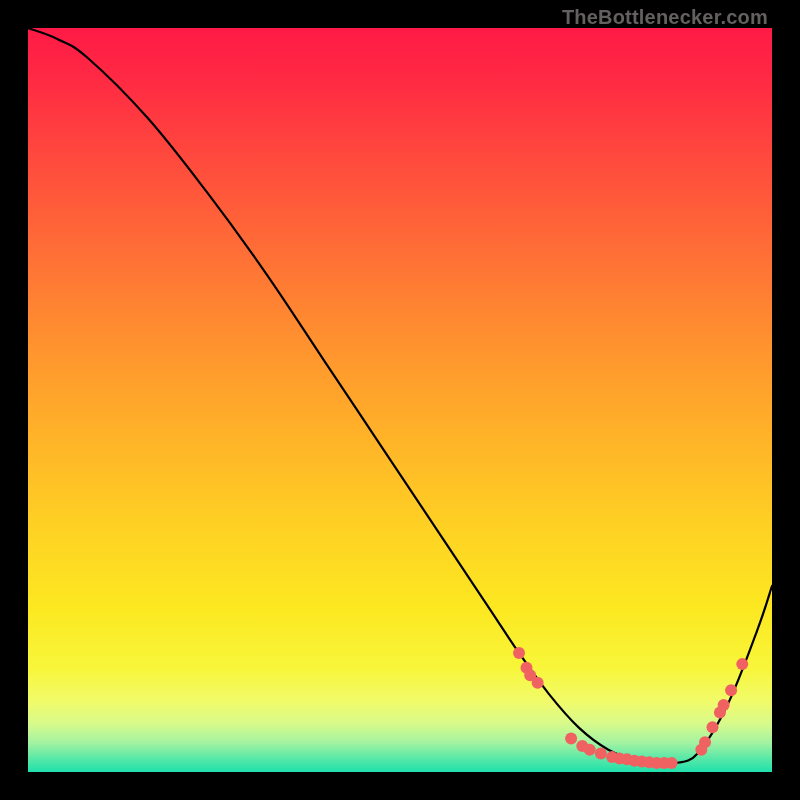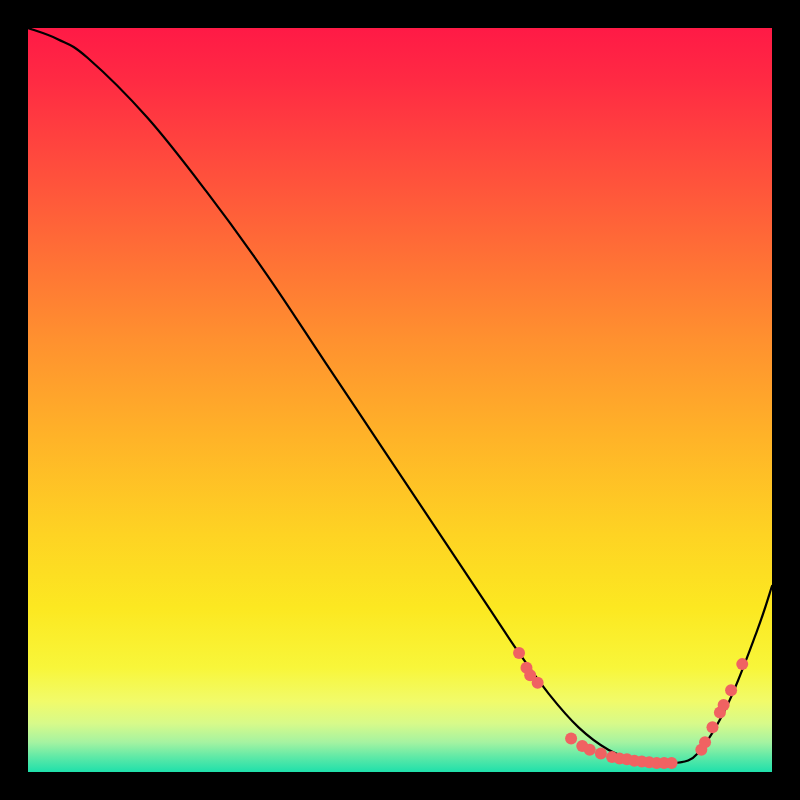--- a/index.html
+++ b/index.html
@@ -40,20 +40,21 @@
     color: #63605f;
     font-size: 20px;
     font-weight: 600;
     letter-spacing: 0.2px;
   }
 </style>
 </head>
 <body>
 
 <div class="frame">
+  <div class="credit">TheBottlenecker.com</div>
   <div class="plot">
     <svg class="gradient" viewBox="0 0 744 744" preserveAspectRatio="none" width="744" height="744">
       <defs>
         <linearGradient id="bg" x1="0" y1="0" x2="0" y2="1">
             <stop offset="0.00%" stop-color="#ff1a46"></stop>
             <stop offset="7.00%" stop-color="#ff2a43"></stop>
             <stop offset="18.00%" stop-color="#ff4b3d"></stop>
             <stop offset="30.00%" stop-color="#ff6e36"></stop>
             <stop offset="42.00%" stop-color="#ff912f"></stop>
             <stop offset="55.00%" stop-color="#ffb328"></stop>

